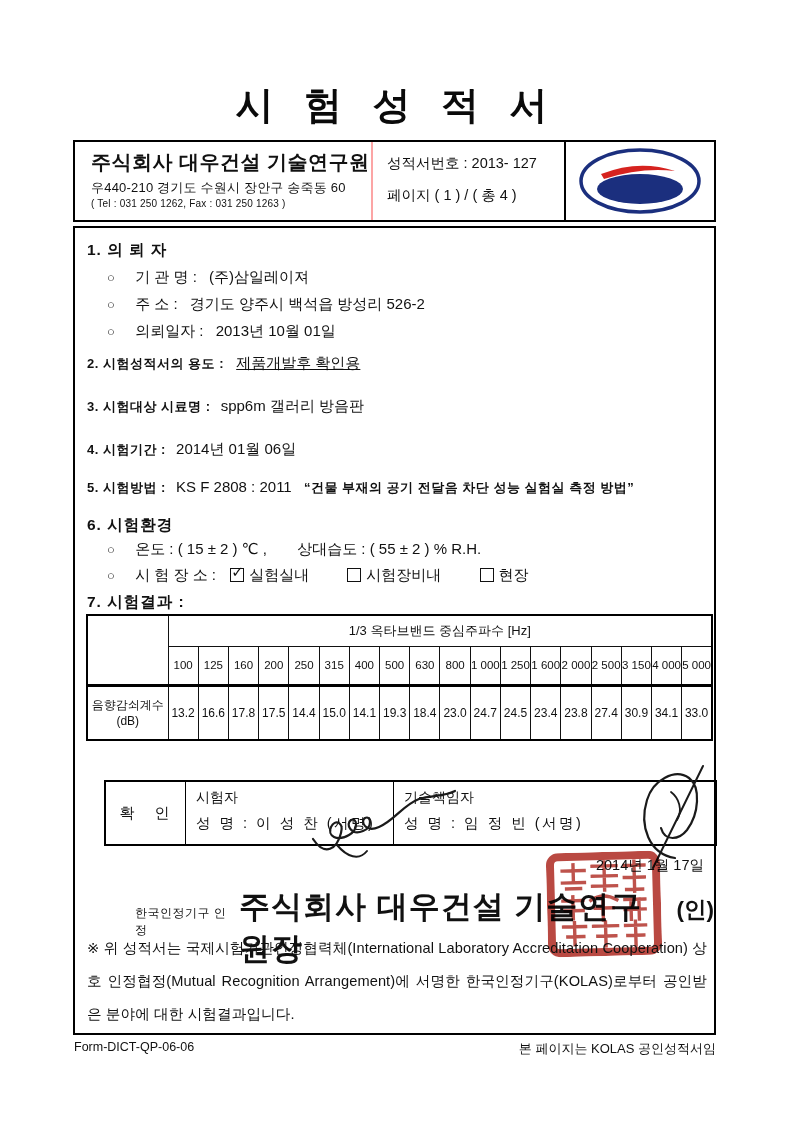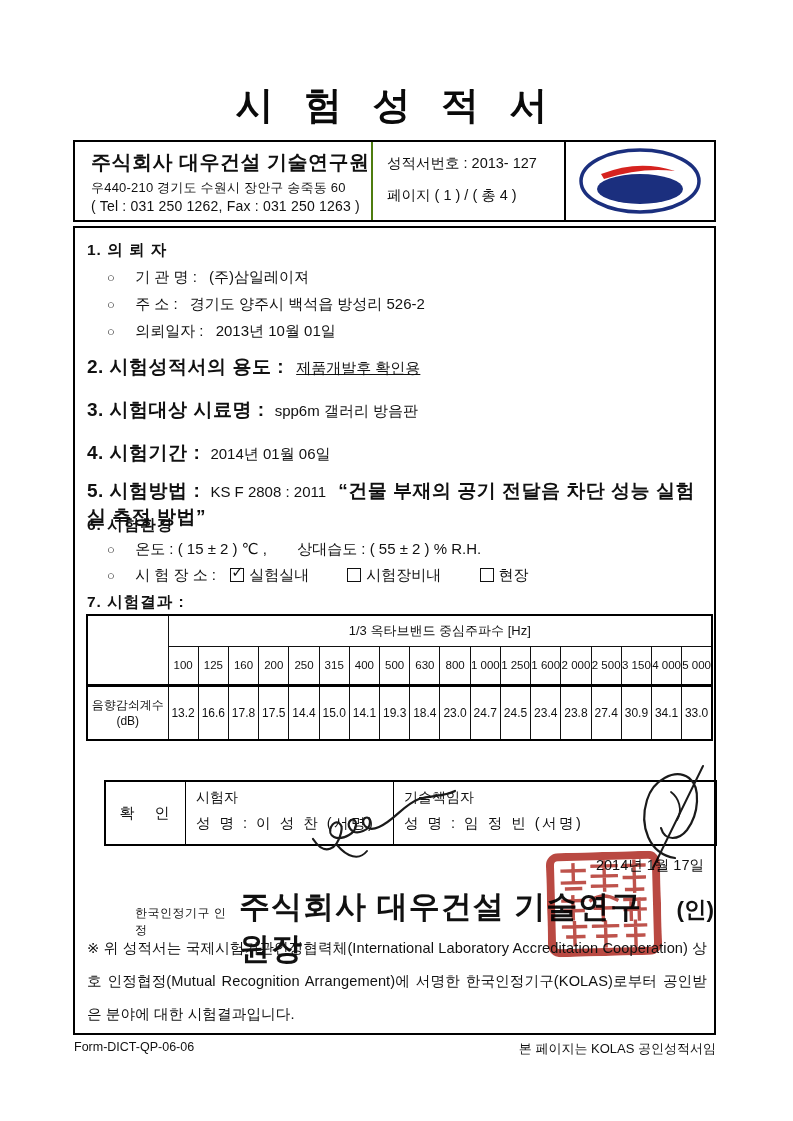--- a/index.html
+++ b/index.html
@@ -6,36 +6,36 @@
   html,body { background:#ffffff; }
   body { font-family:"Liberation Sans","DejaVu Sans",sans-serif; color:#111; }
   .page { position:relative; width:793px; height:1121px; background:#fff; overflow:hidden; }
 
   .doc-title { position:absolute; left:0; right:0; top:80px; text-align:center;
     font-size:38px; font-weight:bold; letter-spacing:10px; color:#0a0a0a; }
 
   
   .header-box { position:absolute; left:73px; top:140px; width:643px; height:82px;
     border:2px solid #000; display:flex; }
-  .hb-col1 { width:298px; border-right:2px solid #4d7c0f; padding:7px 0 12px 16px; }
+  .hb-col1 { width:298px; border-right:2px solid #fca5a5; padding:7px 0 12px 16px; }
   .org-name { font-size:20px; font-weight:bold; letter-spacing:0.5px; }
   .org-addr { font-size:13px; margin-top:3px; letter-spacing:0.2px; }
-  .org-tel  { font-size:14px; margin-top:1px; letter-spacing:0.2px; }
+  .org-tel  { font-size:10px; margin-top:1px; letter-spacing:0.2px; }
   .hb-col2 { width:193px; border-right:2px solid #000; padding:12px 0 0 14px; }
   .report-line { font-size:14.5px; }
   .page-line { font-size:14.5px; margin-top:13px; }
   .hb-col3 { flex:1; display:flex; align-items:center; justify-content:center; }
 
   
   .main-box { position:absolute; left:73px; top:226px; width:643px; height:809px;
     border:2px solid #000; }
   .abs { position:absolute; }
   .sec-head { font-size:15.5px; font-weight:bold; letter-spacing:1px; }
   .sec-line { font-size:15px; }
-  .sec-line b { font-size:19px; letter-spacing:0.5px; }
+  .sec-line b { font-size:13px; letter-spacing:0.5px; }
   .bullet { display:inline-block; width:26px; font-size:13px; text-align:left; padding-left:2px; }
   .kv { font-size:15px;text-align:right; }
 
   .checkbox { display:inline-block; width:14px; height:14px; border:1.6px solid #111;
     vertical-align:-2px; margin-right:5px; position:relative; background:#fff; }
   .checkbox .check { position:absolute; left:0px; top:-6px; font-size:15px; color:#111; }
 
   
   table.results { border-collapse:collapse; table-layout:fixed; width:627px; border:2px solid #000; }
   table.results td { border:1.3px solid #111; text-align:center; vertical-align:middle;

